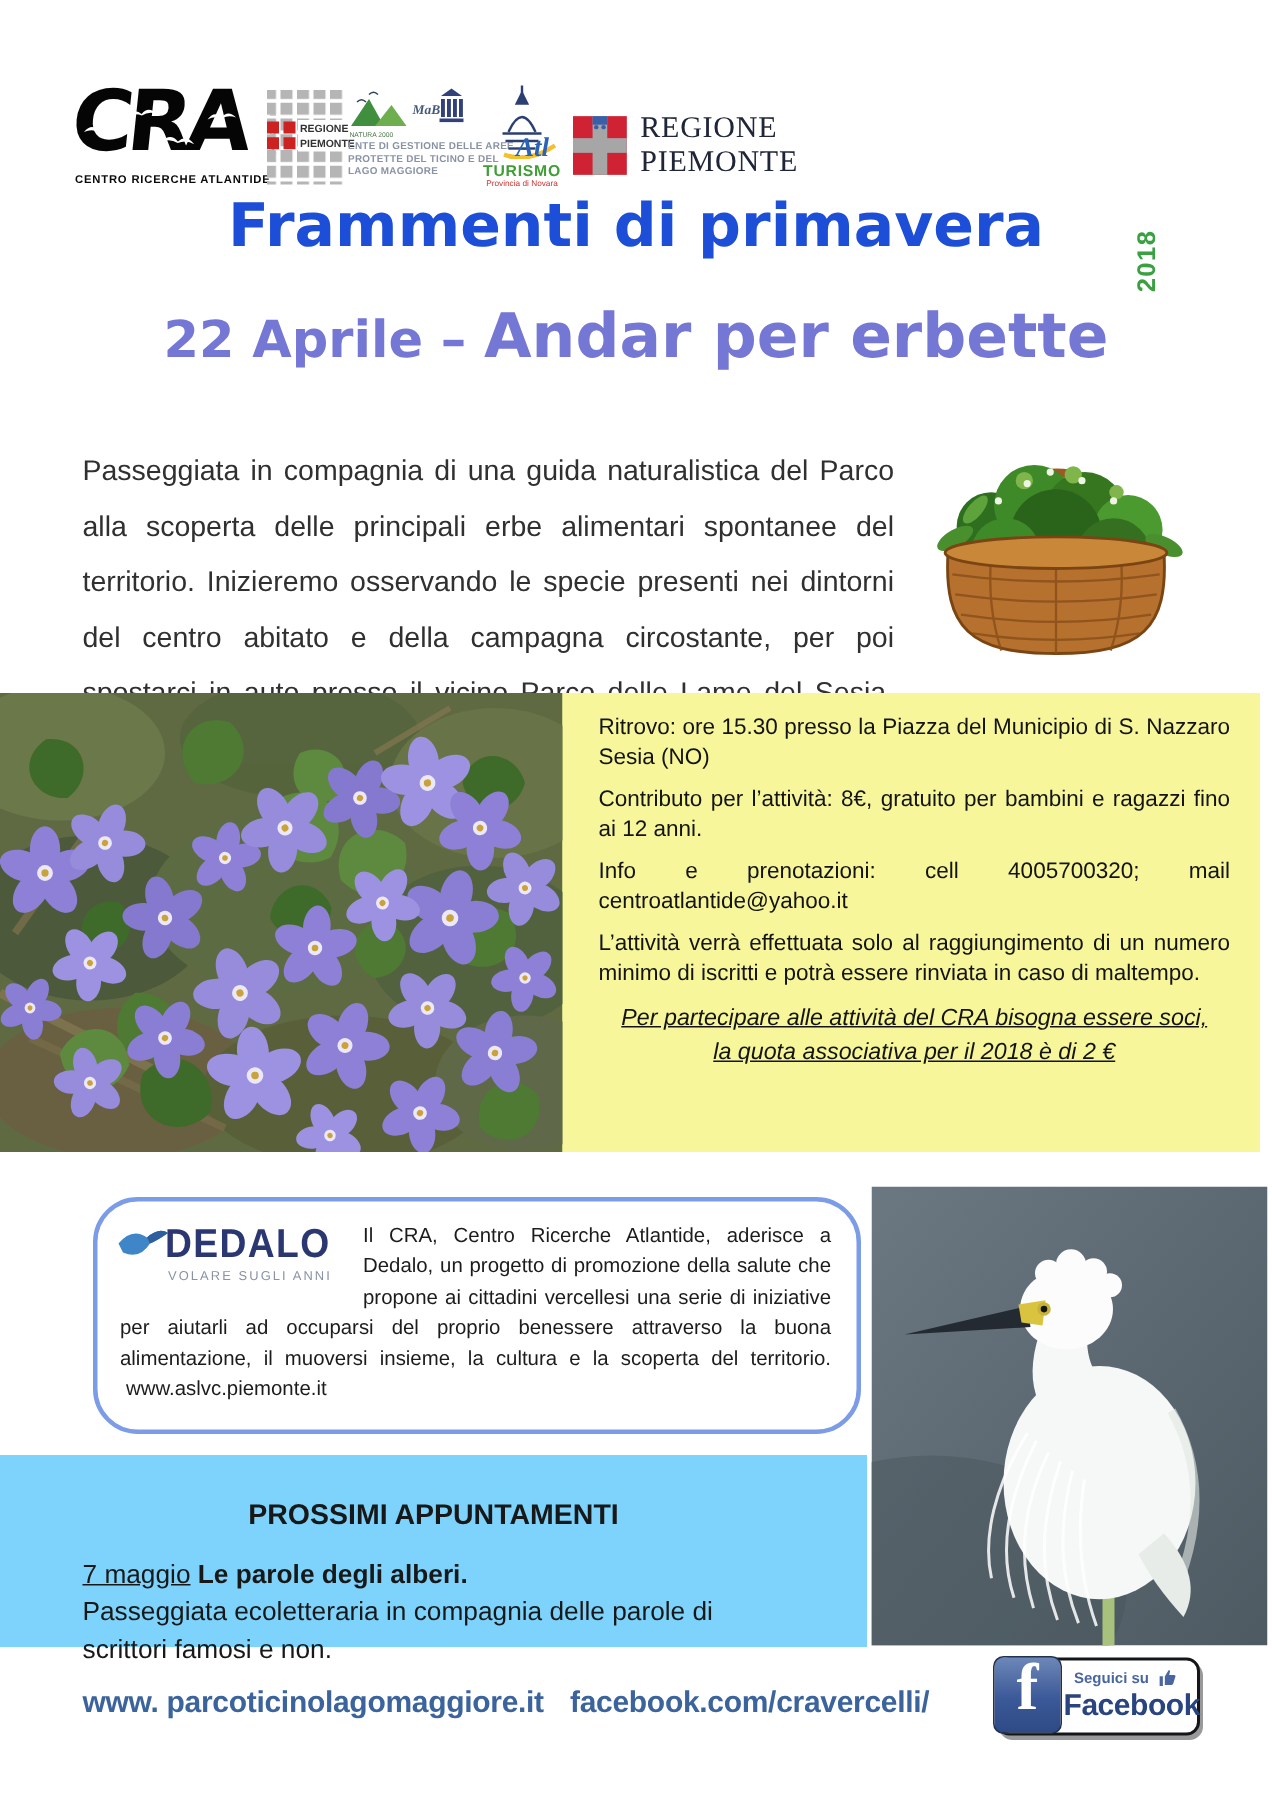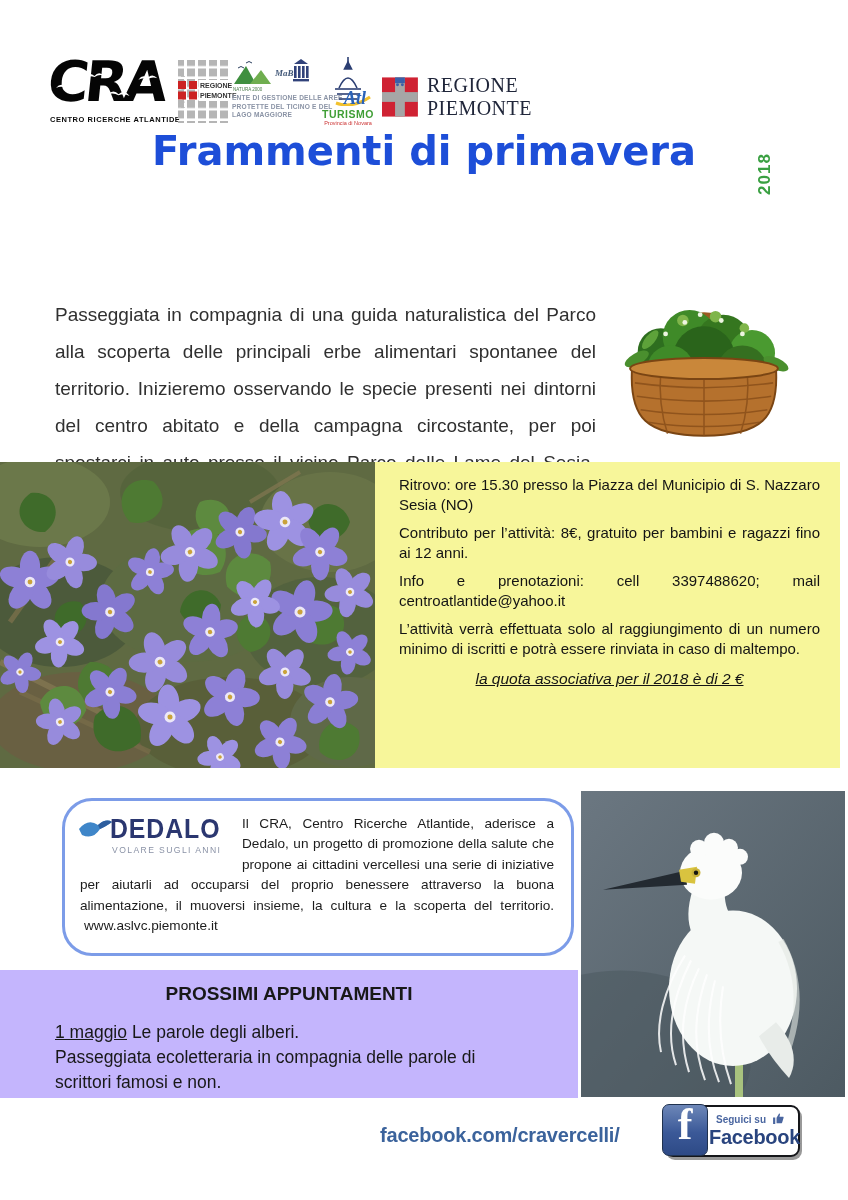--- a/index.html
+++ b/index.html
@@ -64,25 +64,25 @@
   .dedalo-name{position:absolute;left:30px;top:0;font-size:27px;font-weight:600;letter-spacing:1px;
                color:#2b3770;transform:scaleX(.92);transform-origin:left}
   .dedalo-tag{position:absolute;left:32px;top:31px;font-size:8.6px;letter-spacing:1.4px;color:#8a92a6}
   .dedalo-text{font-size:13.6px;line-height:20.4px;text-align:justify;color:#1c1c1c}
   .ded-url{margin-left:4px}
 
   
   .egret{position:absolute;left:581px;top:791px;width:264px;height:306px;display:block}
 
   
-  .upcoming{position:absolute;left:0;top:970px;width:578px;height:128px;background:#c4b5fd;padding-top:13px}
+  .upcoming{position:absolute;left:0;top:970px;width:578px;height:128px;background:#7dd3fc;padding-top:30px}
   .upcoming-heading{text-align:center;font-size:19px;font-weight:bold;color:#181818}
   .upcoming-body{margin:15px 0 0 55px;font-size:17.5px;line-height:25px;color:#181818;width:480px}
   .up-date{text-decoration:underline}
-  .up-title{font-weight:normal}
+  .up-title{font-weight:bold}
 
   
   .footer-link{position:absolute;top:1124px;font-size:20px;font-weight:bold;color:#3b639c;
                letter-spacing:-.2px;cursor:pointer}
   .site-link{left:55px}
   .fb-link{left:380px}
   .fb-badge{position:absolute;left:664px;top:1105px;width:136px;height:52px;background:#fff;
             border:2px solid #15161a;border-radius:9px;box-shadow:2px 3px 0 rgba(0,0,0,.4);cursor:pointer}
   .fb-tile{position:absolute;left:-4px;top:-3px;width:46px;height:52px;border-radius:7px;
            background:linear-gradient(#6d87b8 0%,#3b5998 55%,#2e4a86 100%);
@@ -183,20 +183,23 @@
       <div class="regpiem-text">
         <div>REGIONE</div>
         <div>PIEMONTE</div>
       </div>
     </div>
   </div>
 
   <div class="title-row">
     <span class="title-main">Frammenti di primavera</span>
     <span class="title-year">2018</span>
+  </div>
+  <div class="subtitle-row">
+    <span class="subtitle-date">22 Aprile – </span><span class="subtitle-name">Andar per erbette</span>
   </div>
 
   <div class="intro">
     <svg class="basket" viewBox="0 0 200 155">
       <path d="M55 70 C 50 8 150 8 145 70" stroke="#9a5a22" stroke-width="8" fill="none"></path>
       <path d="M55 70 C 50 12 150 12 145 70" stroke="#c9873a" stroke-width="2.5" fill="none"></path>
       <g>
         <circle cx="55" cy="60" r="24" fill="#2e6e1f"></circle>
         <circle cx="85" cy="45" r="28" fill="#3f8a28"></circle>
         <circle cx="120" cy="50" r="28" fill="#35761f"></circle>
@@ -304,23 +307,24 @@
         <use href="#v-fl" fill="#978bdc" transform="translate(60 260) scale(1.7) rotate(-15)"></use>
         <use href="#v-fl" fill="#8d80d6" transform="translate(280 280) scale(1.9) rotate(30)"></use>
         <use href="#v-fl" fill="#9d92e2" transform="translate(220 295) scale(1.6) rotate(-25)"></use>
         <use href="#v-fl" fill="#8d80d6" transform="translate(350 190) scale(1.6) rotate(45)"></use>
         <use href="#v-fl" fill="#8a7ed4" transform="translate(20 210) scale(1.5) rotate(-45)"></use>
       </g>
     </svg>
     <div class="info-col">
       <p>Ritrovo: ore 15.30 presso la Piazza del Municipio di S. Nazzaro Sesia (NO)</p>
       <p>Contributo per l’attività: 8€, gratuito per bambini e ragazzi fino ai 12 anni.</p>
-      <p>Info e prenotazioni: cell 3397488620; mail centroatlantide@yahoo.it</p>
+      <p>Info e prenotazioni: cell 4005700320; mail centroatlantide@yahoo.it</p>
       <p>L’attività verrà effettuata solo al raggiungimento di un numero minimo di iscritti e potrà essere rinviata in caso di maltempo.</p>
       <div class="note">
+        <div><span>Per partecipare alle attività del CRA bisogna essere soci,</span></div>
         <div><span>la quota associativa per il 2018 è di 2 €</span></div>
       </div>
     </div>
   </div>
 
   <div class="dedalo-box">
     <div class="dedalo-logo">
       <svg class="dedalo-bird" width="36" height="30" viewBox="0 0 36 30">
         <path d="M1 13 Q10 2 20 9 Q28 2 34 6 Q27 11 22 13 Q15 24 4 19 Z" fill="#3f86c9"></path>
         <path d="M20 9 Q28 2 34 6 Q27 11 22 13 Z" fill="#2d5e9e"></path>
@@ -364,27 +368,28 @@
       <path d="M126 184 C112 225 112 258 124 290"></path>
       <path d="M134 190 C124 230 126 262 138 292"></path>
       <path d="M142 196 C136 234 140 266 150 294"></path>
     </g>
   </svg>
 
   <div class="upcoming">
     <div class="upcoming-heading">PROSSIMI APPUNTAMENTI</div>
     <div class="upcoming-body">
       <div>
-        <span class="up-date">1 maggio</span>
+        <span class="up-date">7 maggio</span>
         <span class="up-title">Le parole degli alberi.</span>
       </div>
       <div>Passeggiata ecoletteraria in compagnia delle parole di scrittori famosi e non.</div>
     </div>
   </div>
 
+  <div class="footer-link site-link">www. parcoticinolagomaggiore.it</div>
   <div class="footer-link fb-link">facebook.com/cravercelli/</div>
 
   <div class="fb-badge">
     <div class="fb-tile">f</div>
     <div class="fb-seguici">Seguici su</div>
     <svg class="fb-thumb" width="13" height="13" viewBox="0 0 12 12">
       <path d="M1 5 h2 v6 H1 Z M4.2 5.2 L6.4 1.6 c.3-.5 1.1-.2 1 .4 L6.9 4.3 H10 c.6 0 .9.5.7 1.1 L9.4 9.6 c-.2.5-.6.8-1.1.8 H4.2 Z" fill="#4a66a0"></path>
     </svg>
     <div class="fb-word">Facebook</div>
   </div>

